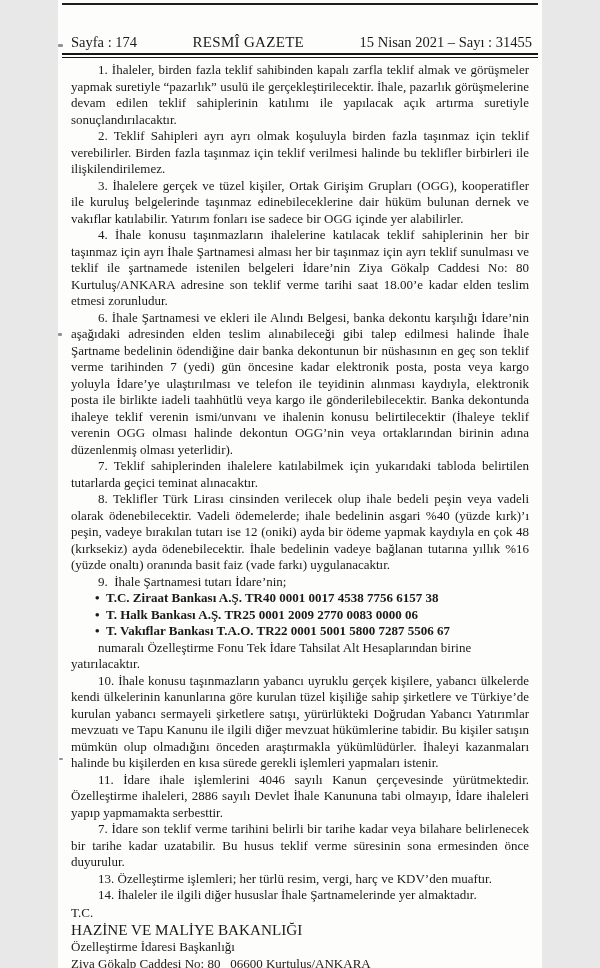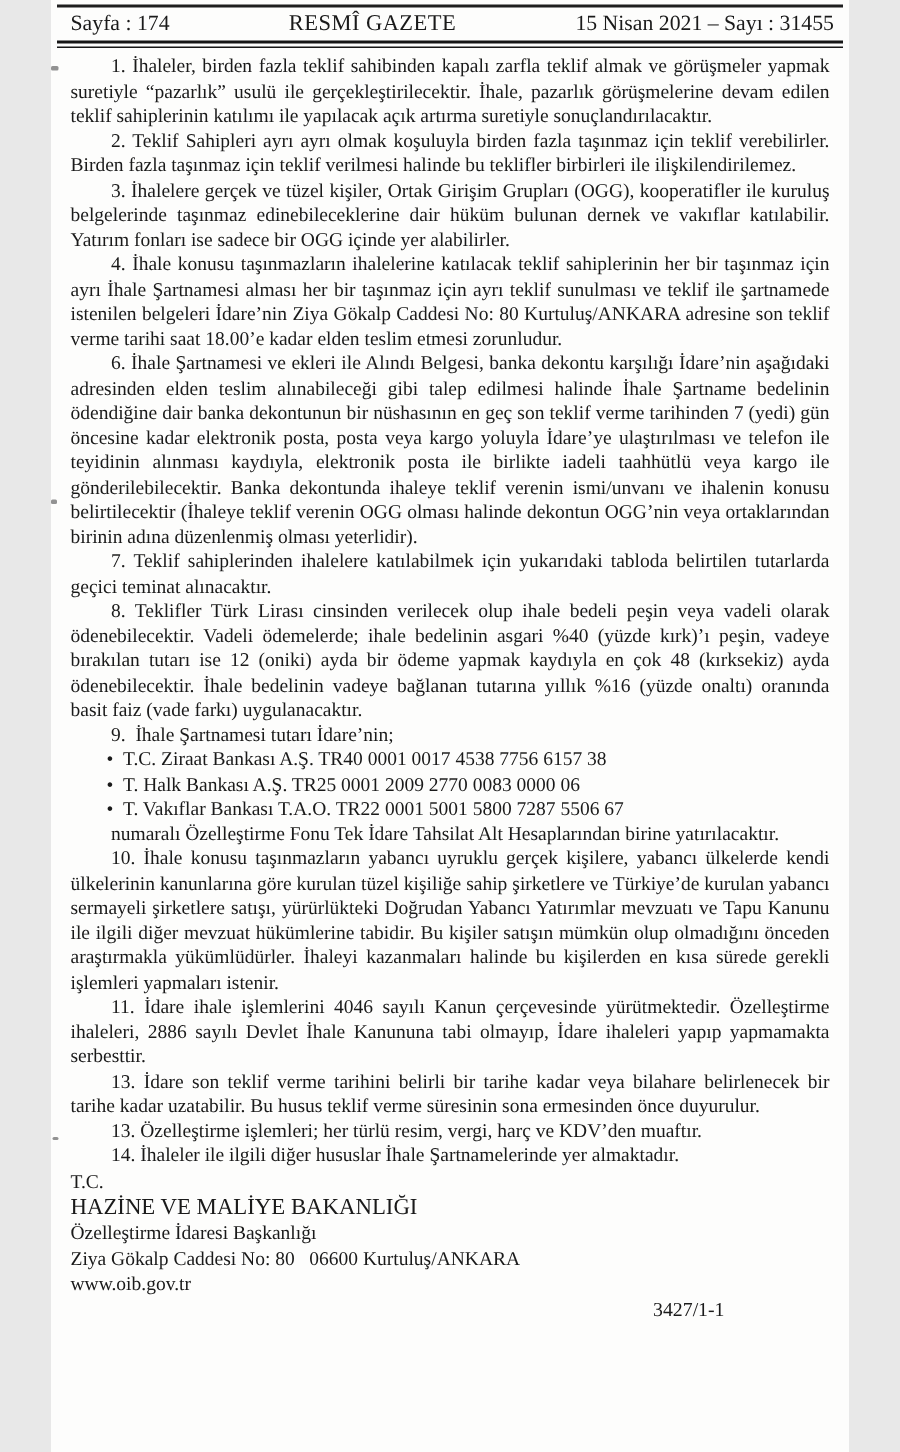--- a/index.html
+++ b/index.html
@@ -1,18 +1,18 @@
 <!DOCTYPE html>
 <html lang="tr"><head>
 <meta charset="utf-8">
 <style>
   html, body { margin: 0; padding: 0; background: #e8e8e8; }
   .page {
     position: relative;
-    width: 532px;
+    width: 484px;
     height: 968px;
     margin: 0 auto;
     background: #fdfdfc;
     color: #1a1a1a;
     font-family: "Liberation Serif", "DejaVu Serif", serif;
     overflow: hidden;
     box-sizing: border-box;
   }
   .topline {
     margin: 3px 4px 0 4px;
@@ -21,36 +21,36 @@
   }
   .masthead {
     display: flex;
     justify-content: space-between;
     align-items: baseline;
     margin: 1px 10px 1px 13px;
     font-size: 14.5px;
     line-height: 20px;
     white-space: nowrap;
   }
-  .masthead .title { font-size: 15px; letter-spacing: 0.3px; }
+  .masthead .title { font-size: 15px; letter-spacing: 0.3px; margin-top: 26px; }
   .dblrule {
     margin: 0 4px;
     height: 2px;
     border-top: 2.5px solid #161616;
     border-bottom: 1.6px solid #161616;
   }
   .content {
     padding: 4px 13px 0 13px;
     font-size: 13px;
     line-height: 16.5px;
     text-align: justify;
   }
   .content p { margin: 0; }
   .para { text-indent: 27px; }
-  .bullet { margin-left: 24px !important; text-align: left; }
+  .bullet { margin-left: 24px !important; text-align: left; font-weight: bold; }
   .bullet .marker { display: inline-block; width: 11px; }
   .cont { text-indent: 27px; text-align: left; }
   .sig { text-align: left; margin-top: 0; }
   .sig p { margin: 0; line-height: 17px; }
   .sig .big { font-size: 15.2px; }
   .docnum {
     margin: 0;
     padding-right: 70px;
     text-align: right;
     font-size: 13.2px;
@@ -95,21 +95,21 @@
       <span class="marker">•</span><span>T. Halk Bankası A.Ş. TR25 0001 2009 2770 0083 0000 06</span>
     </p>
     <p class="bullet">
       <span class="marker">•</span><span>T. Vakıflar Bankası T.A.O. TR22 0001 5001 5800 7287 5506 67</span>
     </p>
 
     <p class="cont">numaralı Özelleştirme Fonu Tek İdare Tahsilat Alt Hesaplarından birine yatırılacaktır.</p>
 
     <p class="para">10. İhale konusu taşınmazların yabancı uyruklu gerçek kişilere, yabancı ülkelerde kendi ülkelerinin kanunlarına göre kurulan tüzel kişiliğe sahip şirketlere ve Türkiye’de kurulan yabancı sermayeli şirketlere satışı, yürürlükteki Doğrudan Yabancı Yatırımlar mevzuatı ve Tapu Kanunu ile ilgili diğer mevzuat hükümlerine tabidir. Bu kişiler satışın mümkün olup olmadığını önceden araştırmakla yükümlüdürler. İhaleyi kazanmaları halinde bu kişilerden en kısa sürede gerekli işlemleri yapmaları istenir.</p>
     <p class="para">11. İdare ihale işlemlerini 4046 sayılı Kanun çerçevesinde yürütmektedir. Özelleştirme ihaleleri, 2886 sayılı Devlet İhale Kanununa tabi olmayıp, İdare ihaleleri yapıp yapmamakta serbesttir.</p>
-    <p class="para">13. İdare son teklif verme tarihini belirli bir tarihe kadar veya bilahare belirlenecek bir tarihe kadar uzatabilir. Bu husus teklif verme süresinin sona ermesinden önce duyurulur.</p>
+    <p class="para">7. İdare son teklif verme tarihini belirli bir tarihe kadar veya bilahare belirlenecek bir tarihe kadar uzatabilir. Bu husus teklif verme süresinin sona ermesinden önce duyurulur.</p>
     <p class="para">13. Özelleştirme işlemleri; her türlü resim, vergi, harç ve KDV’den muaftır.</p>
     <p class="para">14. İhaleler ile ilgili diğer hususlar İhale Şartnamelerinde yer almaktadır.</p>
 
     <div class="sig">
       <p>T.C.</p>
       <p class="big">HAZİNE VE MALİYE BAKANLIĞI</p>
       <p>Özelleştirme İdaresi Başkanlığı</p>
       <p>Ziya Gökalp Caddesi No: 80&nbsp;&nbsp; 06600 Kurtuluş/ANKARA</p>
       <p>www.oib.gov.tr</p>
     </div>

